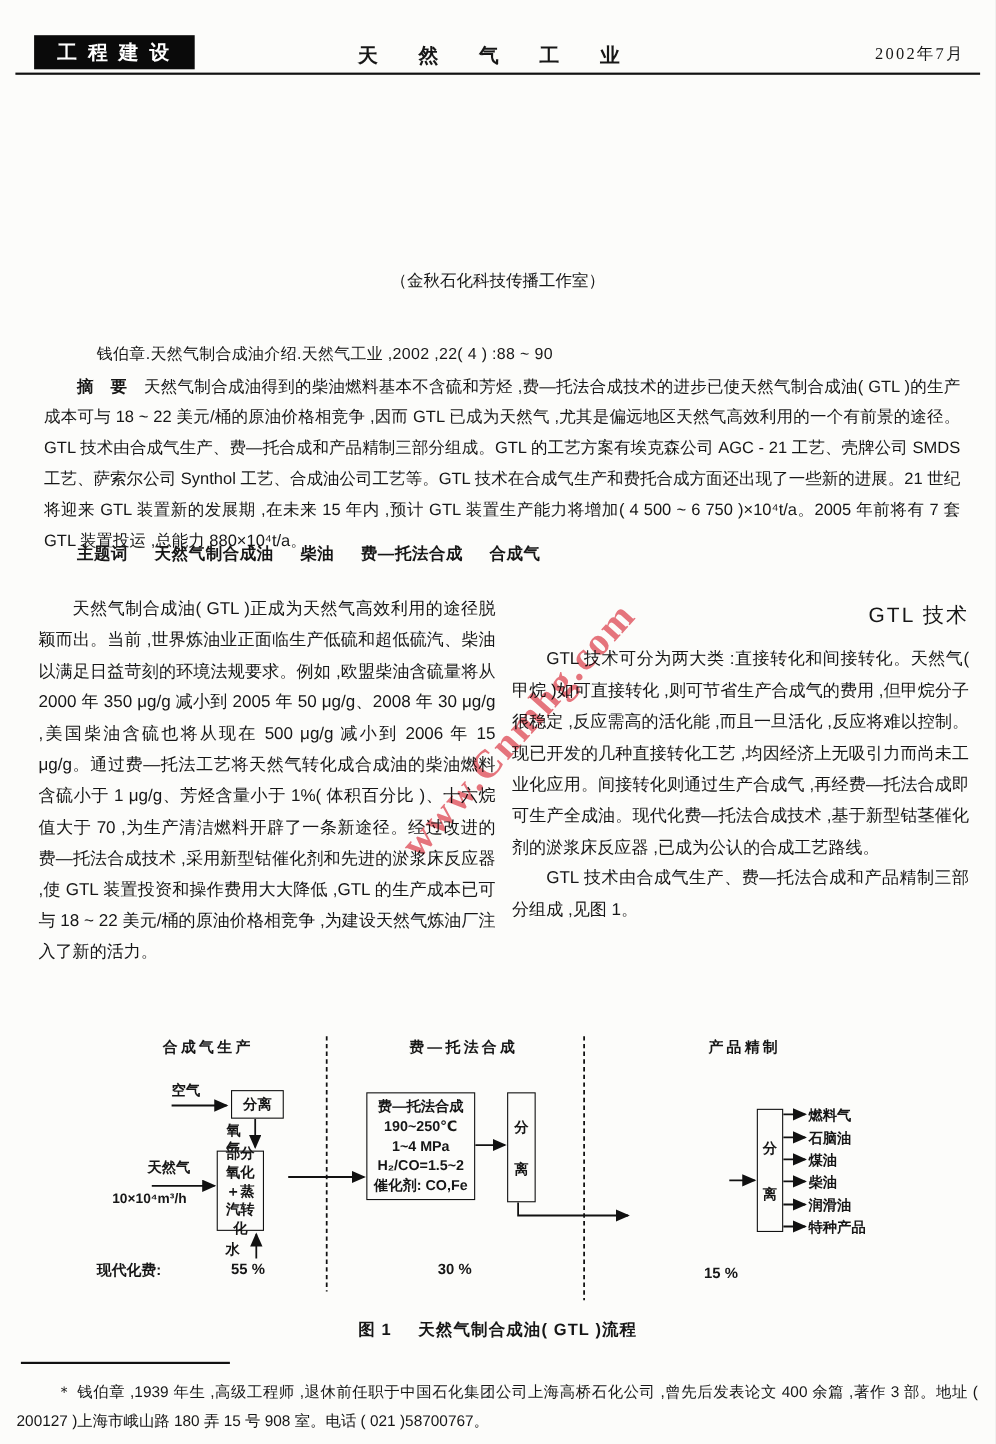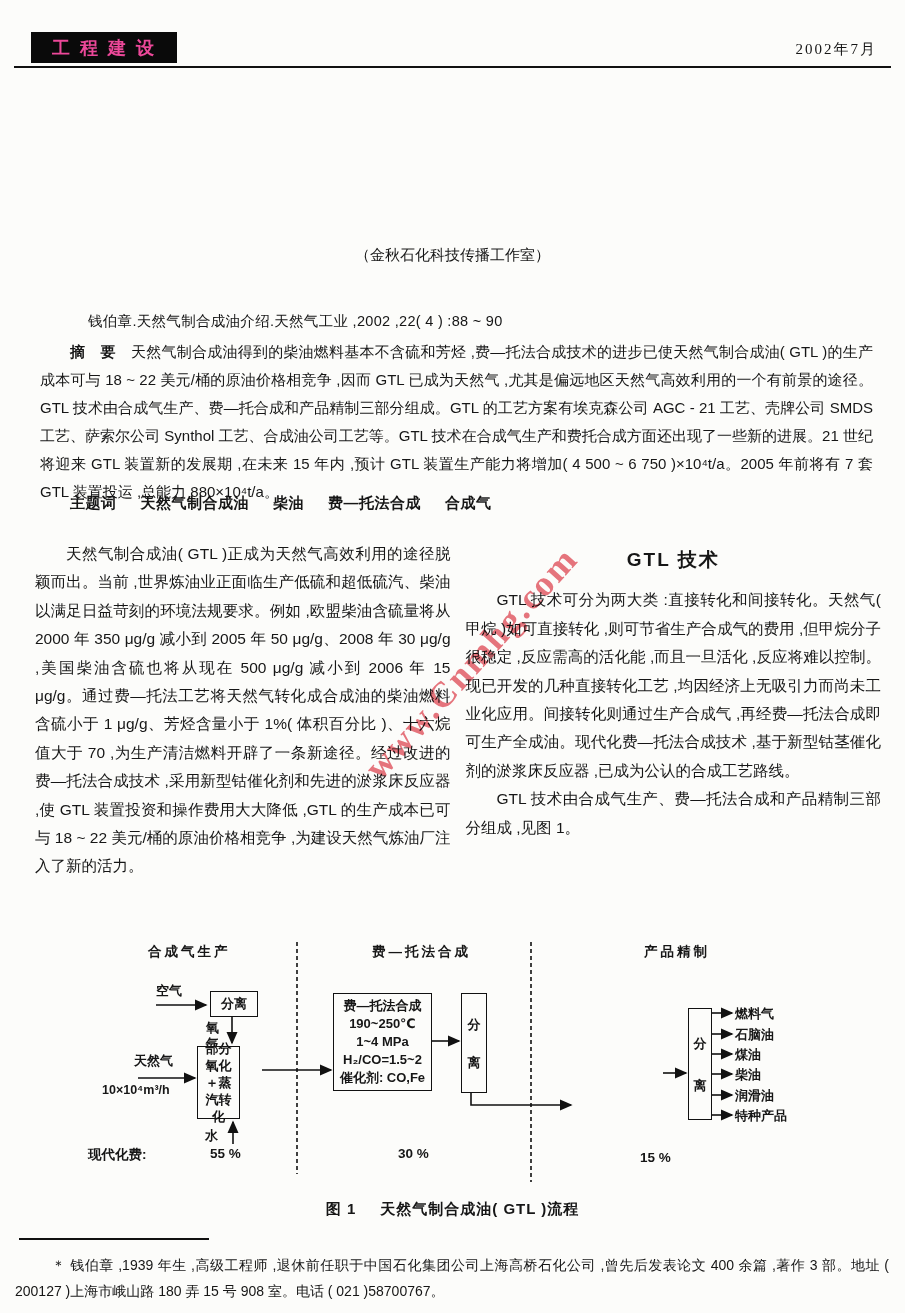--- a/index.html
+++ b/index.html
@@ -4,21 +4,21 @@
 <style>
   html,body{margin:0;padding:0;background:#e8e8e6;}
   .page{
     position:relative; width:905px; height:1313px; margin:0 auto;
     background:#fcfcfa; color:#161616; overflow:hidden;
     font-family:"Liberation Sans","DejaVu Sans",sans-serif;
   }
   
   .hdr-badge{
     position:absolute; left:31px; top:32px; width:146px; height:31px;
-    background:#0a0a0a; color:#ec4899; font-size:18px; font-weight:bold;
+    background:#0a0a0a; color:#ffffff; font-size:18px; font-weight:bold;
     letter-spacing:10px; display:flex; align-items:center; justify-content:center;
     padding-left:8px; box-sizing:border-box;
   }
   .hdr-journal{
     position:absolute; left:0; right:0; top:38px; text-align:center;
     font-size:18px; letter-spacing:16px; font-weight:600;
   }
   .hdr-date{
     position:absolute; right:28px; top:40px; font-size:15px;
     font-family:"Liberation Serif","DejaVu Serif",serif; letter-spacing:2px;
@@ -50,21 +50,21 @@
   }
   .kw-gap{display:inline-block; width:1.6em;}
   
   .columns{
     position:absolute; left:35px; top:540px; width:846px; height:397px;
     display:flex; gap:15px; overflow:hidden;
   }
   .col{flex:1; font-size:15.5px; line-height:28.4px; text-align:justify;}
   .col p{margin:0; text-indent:2em;}
   .gtl-heading{
-    text-align:center; font-size:19px; font-weight:bold; letter-spacing:2px;
+    text-align:right; font-size:19px; font-weight:normal; letter-spacing:2px;
     margin:6px 0 12px 0; text-indent:0 !important;
   }
   .sub-item{text-indent:2em; font-weight:bold;}
   
   .watermark{
     position:absolute; left:306px; top:642px; width:330px; text-align:center;
     font-size:36px; font-weight:bold; letter-spacing:2px;
     color:#e2525e; opacity:.8; transform:rotate(-48deg);
     mix-blend-mode:multiply; pointer-events:none; z-index:6;
     font-family:"Liberation Serif","DejaVu Serif",serif;
@@ -99,20 +99,21 @@
     font-size:14px; line-height:26px; text-align:justify; text-indent:2.6em;
   }
   svg.arrows{position:absolute; left:0; top:0;}
 </style>
 </head>
 <body>
 
 <div class="page">
 
   <div class="hdr-badge">工程建设</div>
+  <div class="hdr-journal">天 然 气 工 业</div>
   <div class="hdr-date">2002年7月</div>
   <div class="hdr-rule"></div>
 
   <div class="art-affil">（金秋石化科技传播工作室）</div>
 
   <div class="citation">钱伯章.天然气制合成油介绍.天然气工业 ,2002 ,22( 4 ) :88 ~ 90</div>
   <div class="abstract">
     <b>摘　要</b><span>　天然气制合成油得到的柴油燃料基本不含硫和芳烃 ,费—托法合成技术的进步已使天然气制合成油( GTL )的生产成本可与 18 ~ 22 美元/桶的原油价格相竞争 ,因而 GTL 已成为天然气 ,尤其是偏远地区天然气高效利用的一个有前景的途径。GTL 技术由合成气生产、费—托合成和产品精制三部分组成。GTL 的工艺方案有埃克森公司 AGC - 21 工艺、壳牌公司 SMDS 工艺、萨索尔公司 Synthol 工艺、合成油公司工艺等。GTL 技术在合成气生产和费托合成方面还出现了一些新的进展。21 世纪将迎来 GTL 装置新的发展期 ,在未来 15 年内 ,预计 GTL 装置生产能力将增加( 4 500 ~ 6 750 )×10⁴t/a。2005 年前将有 7 套 GTL 装置投运 ,总能力 880×10⁴t/a。</span>
   </div>
   <div class="keywords">

